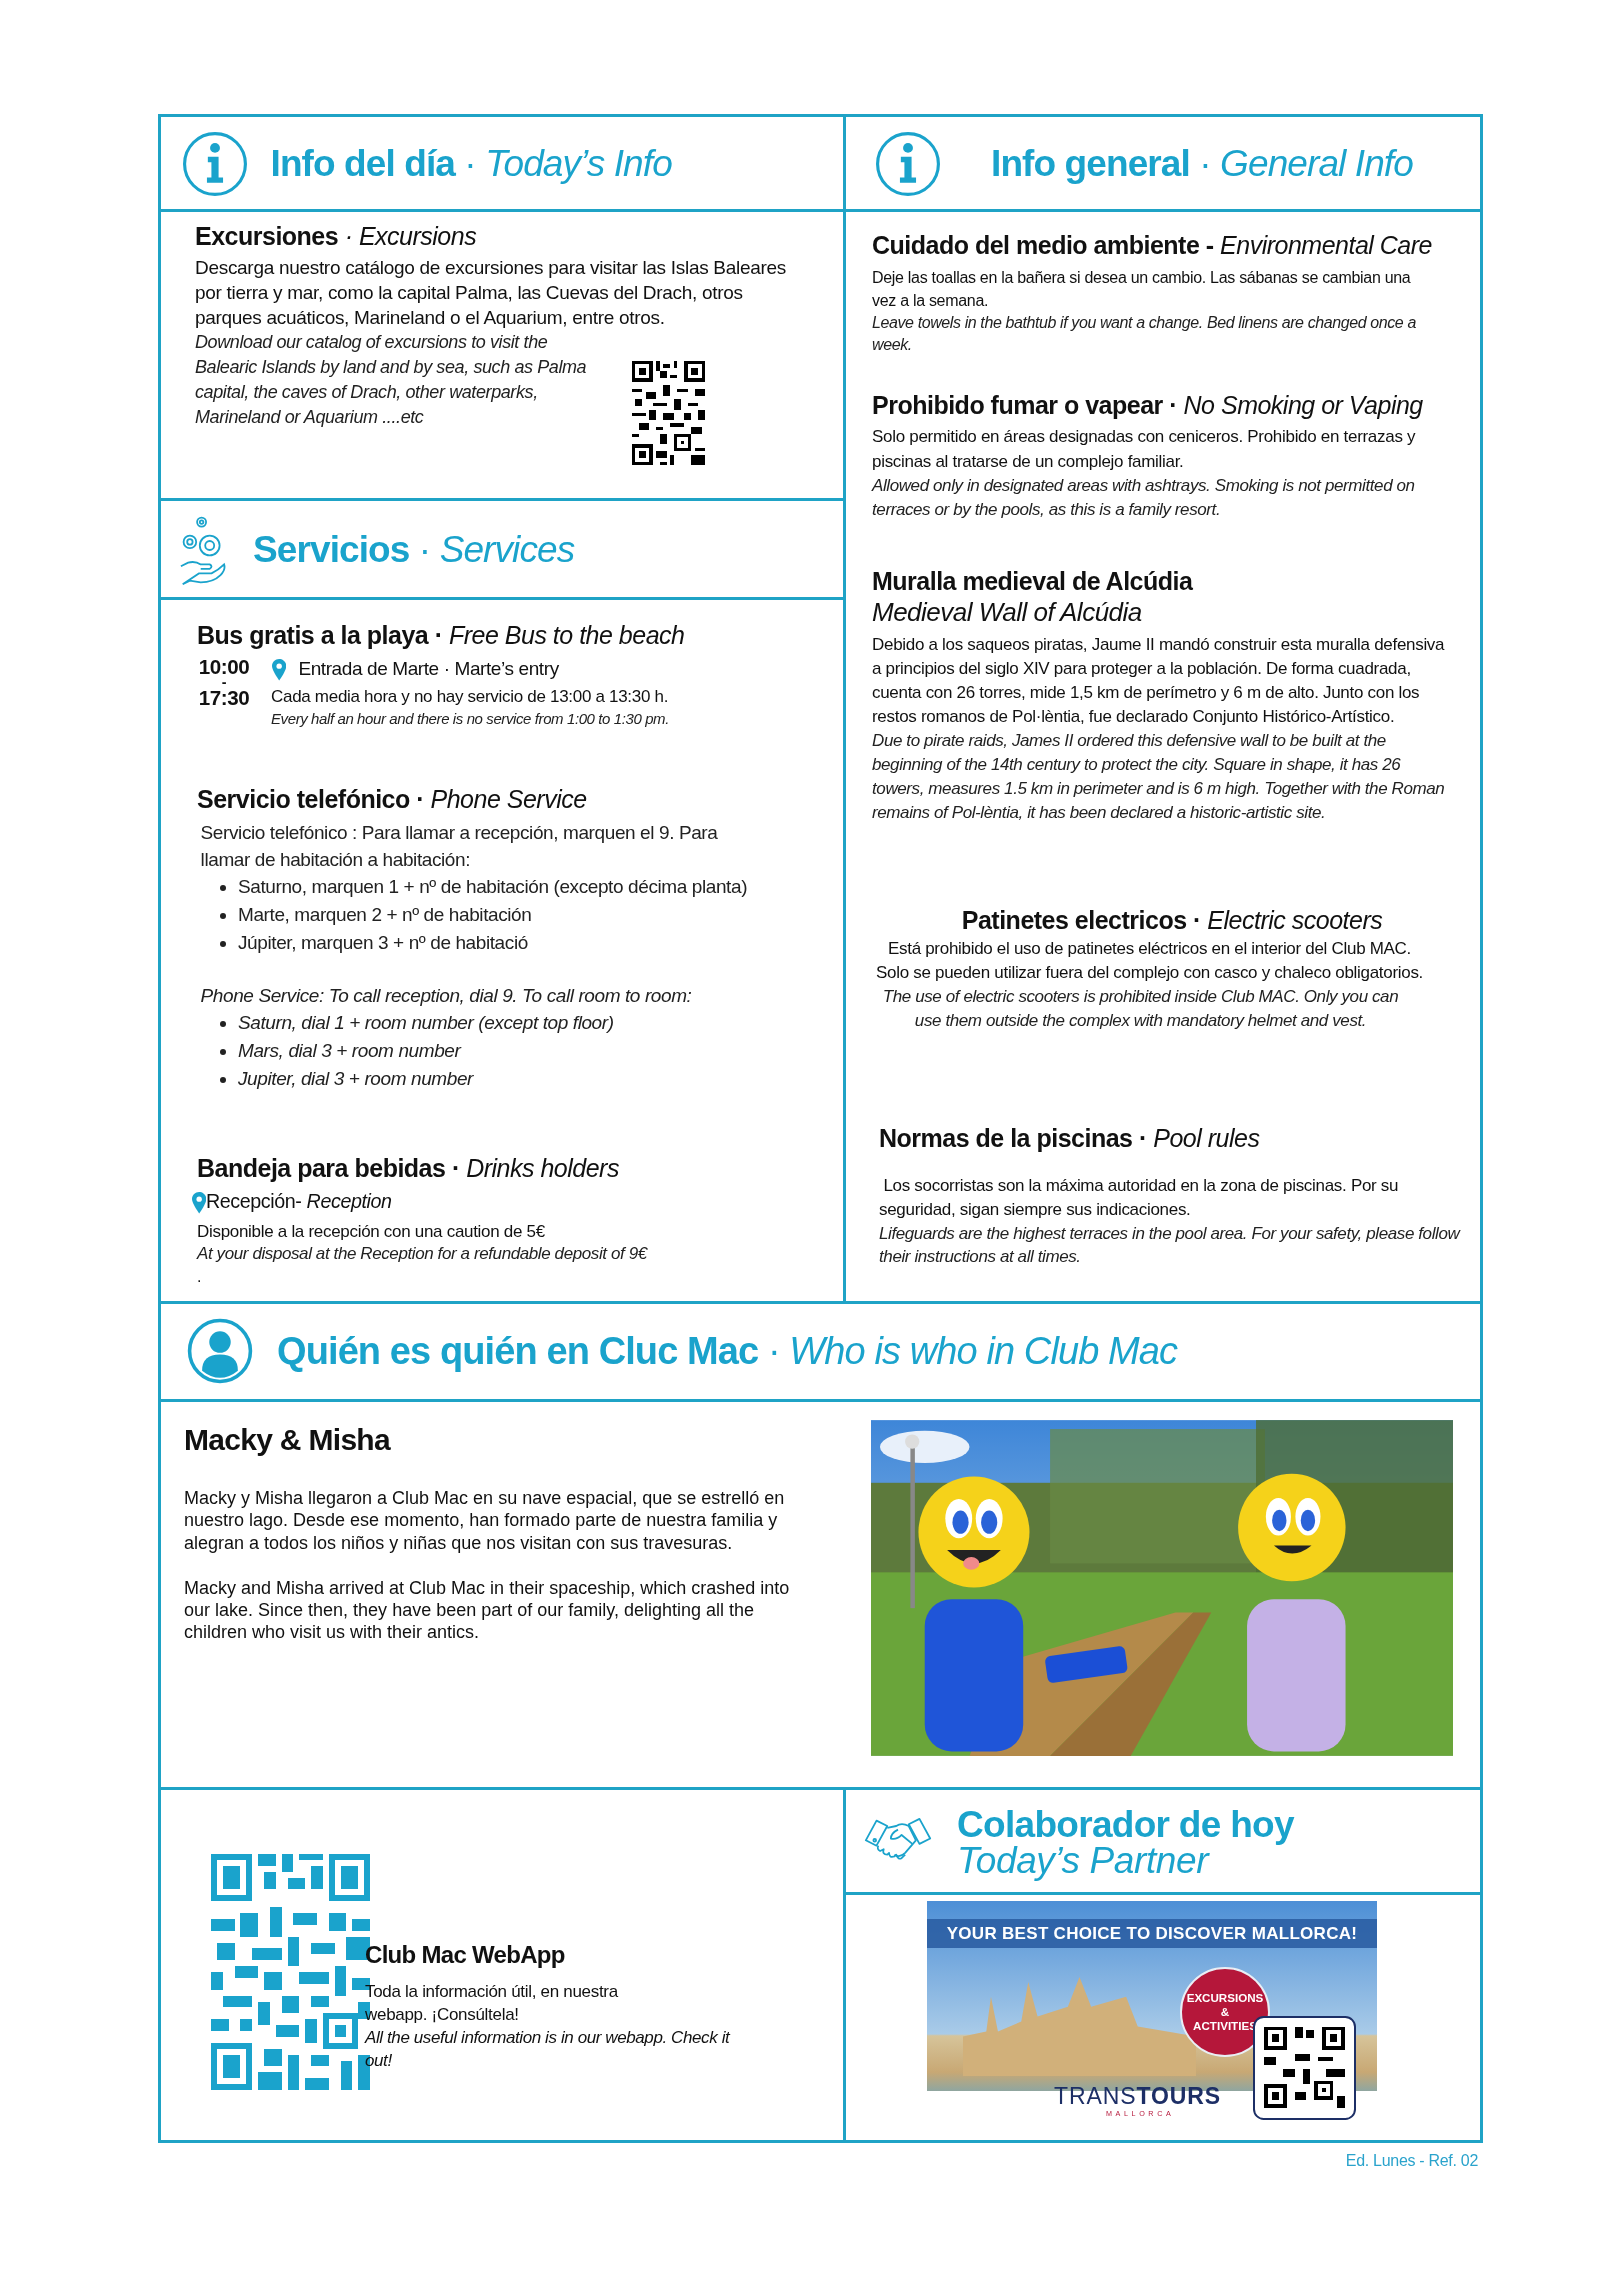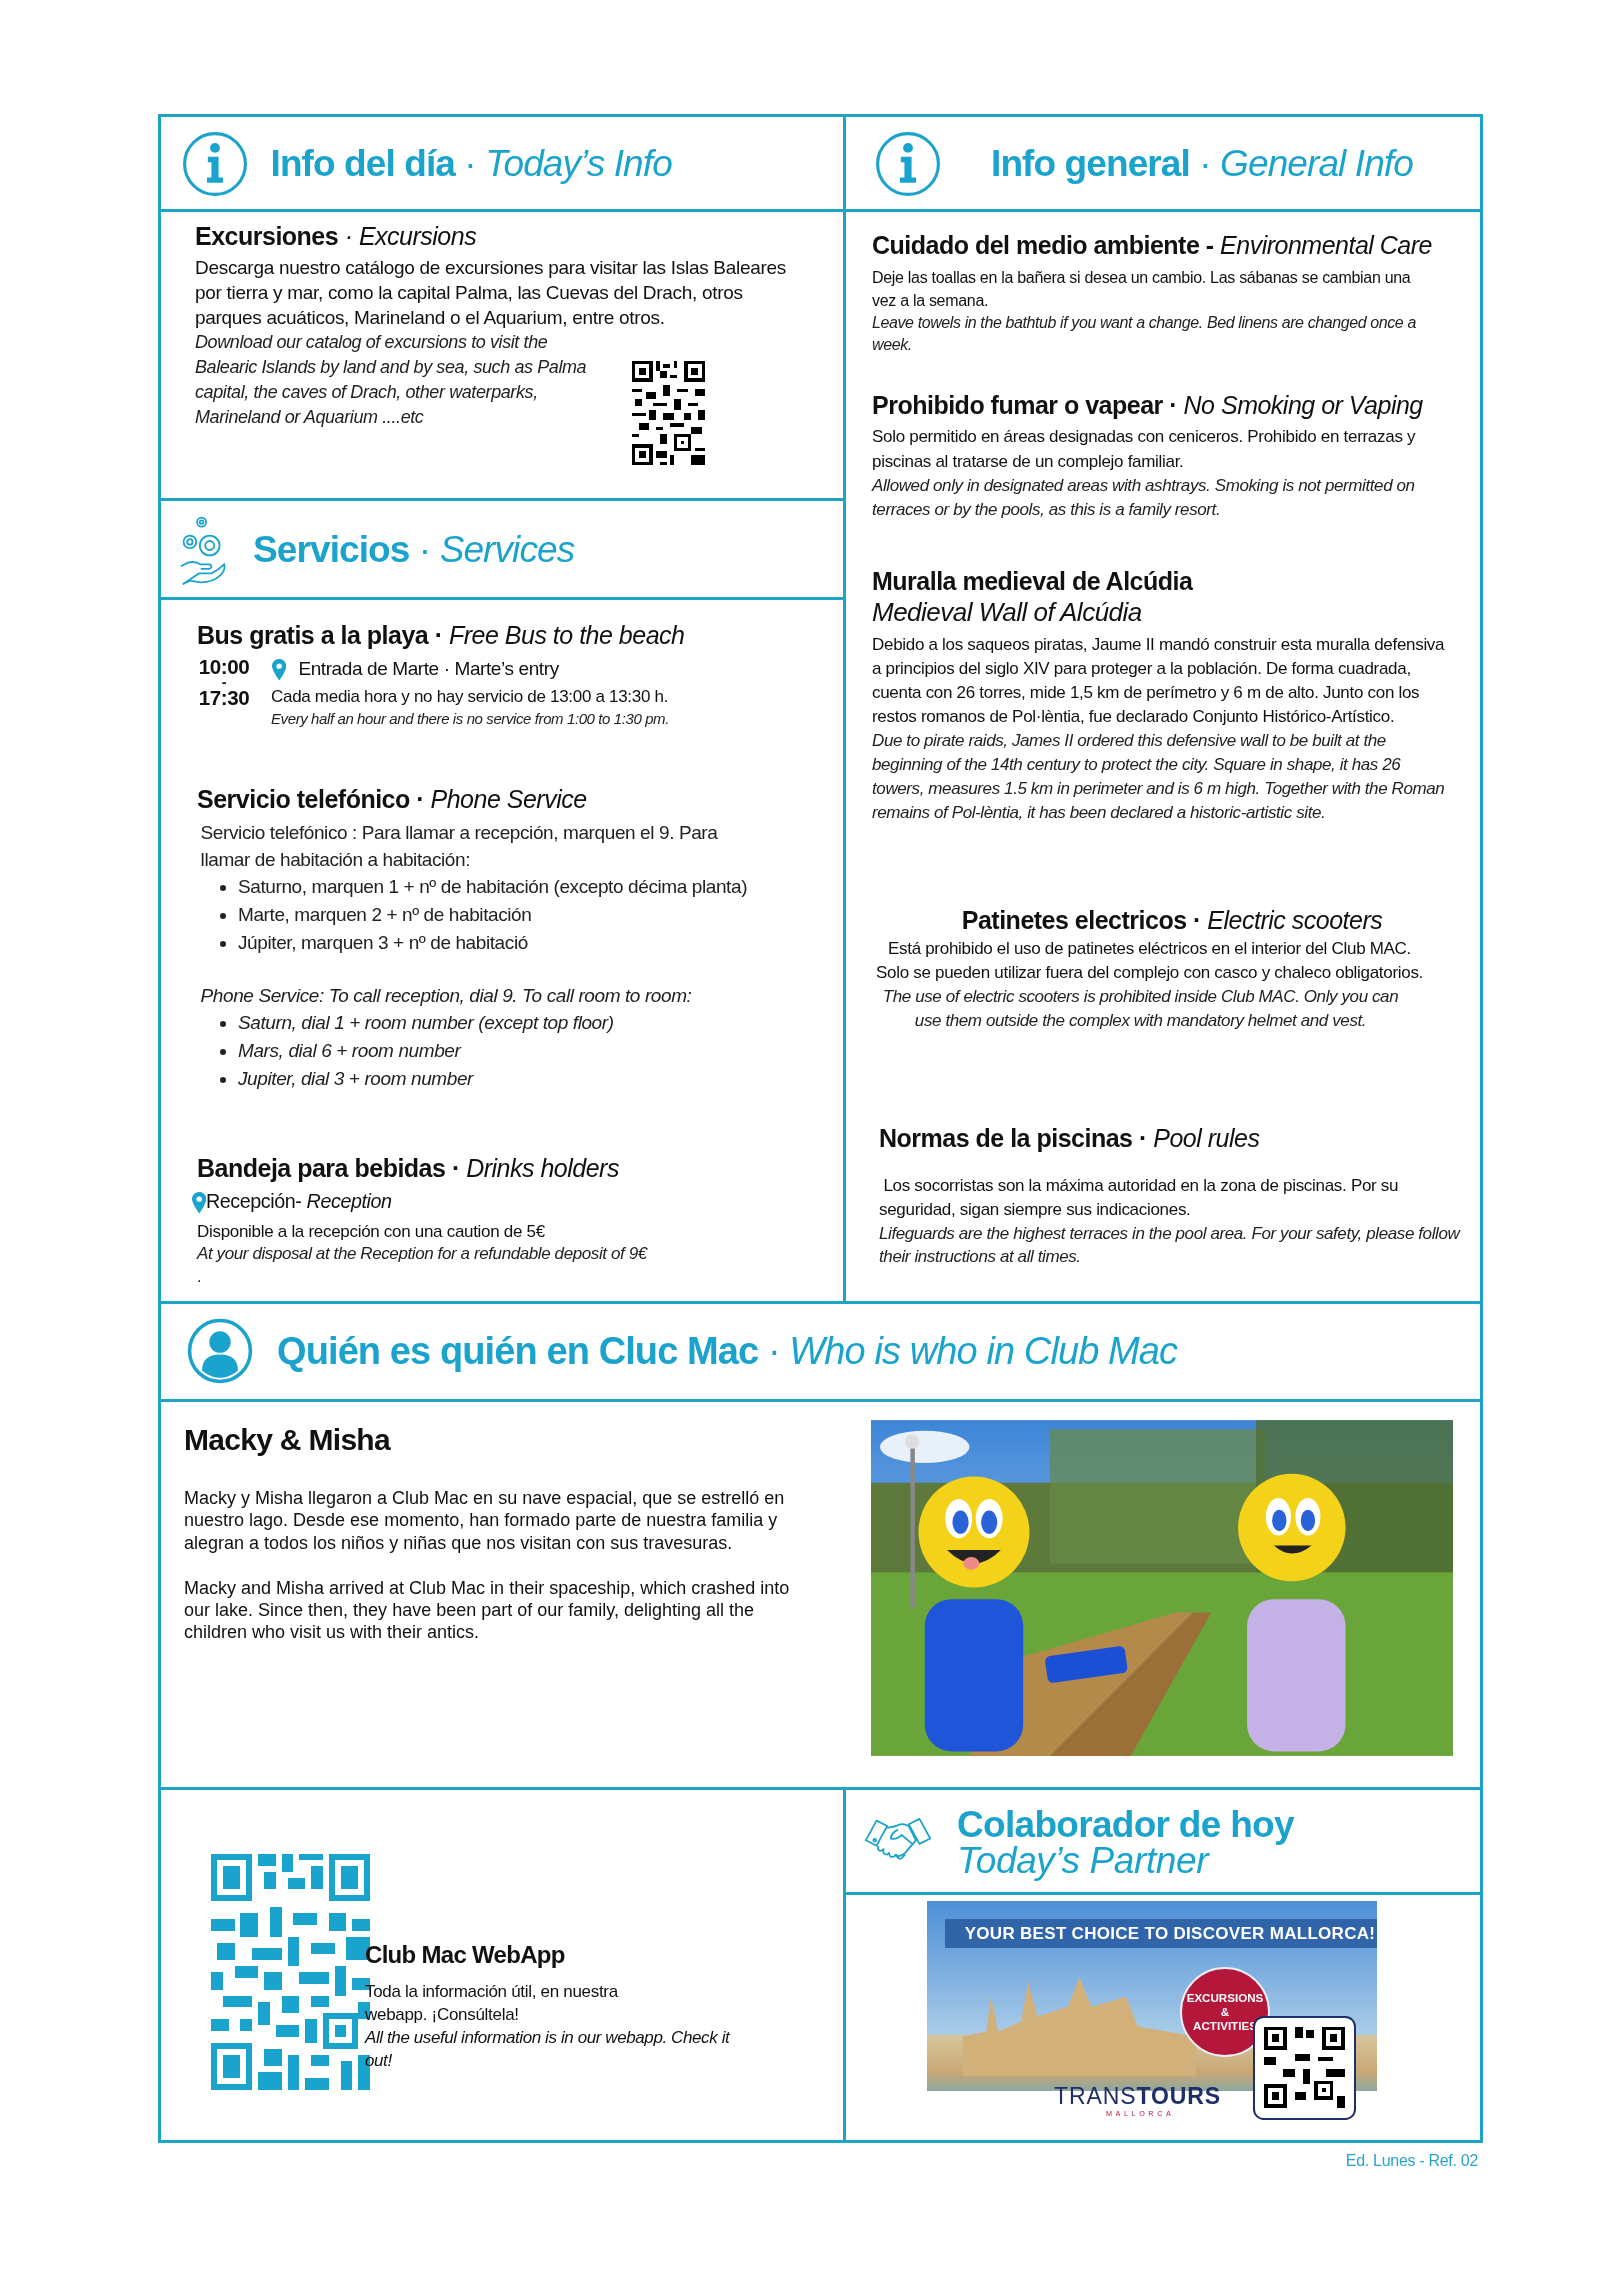--- a/index.html
+++ b/index.html
@@ -156,21 +156,21 @@
   <div class="sec-title"><span>Servicio telefónico</span><span> · </span><i>Phone Service</i></div>
   <div style="padding-left:3.6px;margin-top:5.4px;width:555px;font-size:19px;line-height:27px;letter-spacing:-0.4px;color:#222;">Servicio telefónico : Para llamar a recepción, marquen el 9. Para llamar de habitación a habitación:</div>
   <ul style="color:#222;">
     <li>Saturno, marquen 1 + nº de habitación (excepto décima planta)</li>
     <li>Marte, marquen 2 + nº de habitación</li>
     <li>Júpiter, marquen 3 + nº de habitació</li>
   </ul>
   <div style="padding-left:3.6px;margin-top:25px;font-size:19px;line-height:27px;font-style:italic;letter-spacing:-0.4px;color:#222;">Phone Service: To call reception, dial 9. To call room to room:</div>
   <ul style="font-style:italic;color:#222;">
     <li>Saturn, dial 1 + room number (except top floor)</li>
-    <li>Mars, dial 6 + room number</li>
+    <li>Mars, dial 3 + room number</li>
     <li>Jupiter, dial 3 + room number</li>
   </ul>
 </div>
 
 <div class="abs" style="left:197px;top:1154px;width:627px;">
   <div class="sec-title"><span>Bandeja para bebidas</span><span>  · </span><i>Drinks holders</i></div>
   <div style="margin-top:5.4px;margin-left:-5.4px;font-size:19.7px;line-height:27px;letter-spacing:-0.4px;">
     <svg class="pin" width="14.3" height="21.5" viewBox="0 0 16 24">
         <path d="M8 0 C3.6 0 0 3.5 0 7.8 C0 13 8 24 8 24 C8 24 16 13 16 7.8 C16 3.5 12.4 0 8 0 Z" fill="#1aa3cc"></path>
         <circle cx="8" cy="8" r="3" fill="#fff"></circle>
@@ -343,21 +343,21 @@
   </svg>
   <div style="margin-left:25px;color:#1aa3cc;line-height:36px;">
     <div style="font-size:37px;font-weight:bold;letter-spacing:-0.7px;">Colaborador de hoy</div>
     <div style="font-size:37px;font-style:italic;letter-spacing:-0.4px;">Today’s Partner</div>
   </div>
 </div>
 
 <div class="abs" style="left:927px;top:1901px;width:450px;height:219px;background:#fff;overflow:hidden;">
   <div style="position:absolute;left:0;top:0;width:450px;height:190px;background:linear-gradient(#4d8fd6,#a9cbe8 70%,#d6c49a 71%,#c8a874 90%,#8fa6a0 100%);"></div>
   <div style="position:absolute;left:36px;top:76px;width:233px;height:99px;background:#d1b07a;clip-path:polygon(0 100%,0 60%,10% 55%,12% 20%,15% 55%,25% 45%,28% 5%,32% 40%,45% 30%,50% 0,55% 30%,70% 20%,75% 50%,100% 60%,100% 100%);"></div>
-  <div style="position:absolute;left:18px;top:18px;width:450px;height:29px;background:rgba(40,90,160,0.85);color:#fff;font-weight:bold;font-size:17px;text-align:center;line-height:29px;letter-spacing:0.3px;">YOUR BEST CHOICE TO DISCOVER MALLORCA!</div>
+  <div style="position:absolute;left:0;top:18px;width:450px;height:29px;background:rgba(40,90,160,0.85);color:#fff;font-weight:bold;font-size:17px;text-align:center;line-height:29px;letter-spacing:0.3px;">YOUR BEST CHOICE TO DISCOVER MALLORCA!</div>
   <div style="position:absolute;left:253px;top:66px;width:86px;height:86px;border-radius:50%;background:#b5173a;border:2.7px solid #e9eef5;color:#fff;font-weight:bold;font-size:11.6px;line-height:14.3px;text-align:center;display:flex;flex-direction:column;justify-content:center;">
     <span>EXCURSIONS</span>
     <span>&amp;</span>
     <span>ACTIVITIES</span>
   </div>
   <div style="position:absolute;left:326px;top:115px;width:99px;height:100px;border-radius:10.7px;background:#fff;border:2.7px solid #1d2f66;">
     <svg width="81" height="82" viewBox="0 0 21 21" style="margin:8px 0 0 9px;" shape-rendering="crispEdges">
       <g fill="#000">
         <rect x="0" y="0" width="6" height="6"></rect>
           <rect x="1" y="1" width="4" height="4" fill="#fff"></rect>

